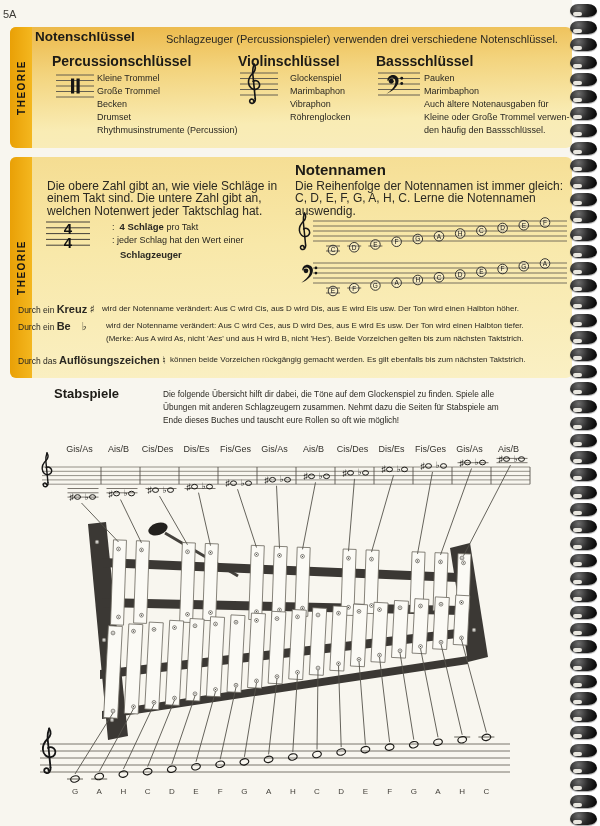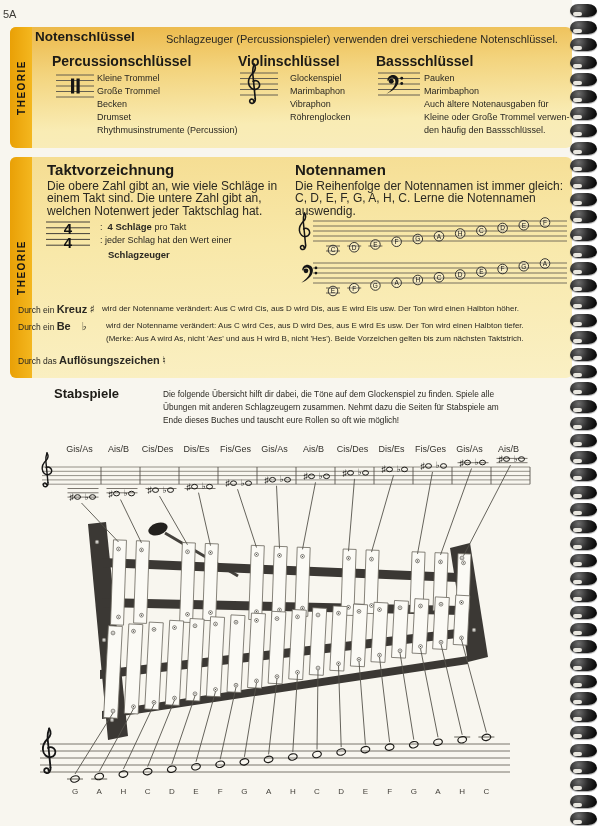--- a/index.html
+++ b/index.html
@@ -16,21 +16,21 @@
          display:flex;align-items:center;justify-content:center;}
   .strip span{writing-mode:vertical-rl;transform:rotate(180deg);
               font-size:10px;font-weight:bold;letter-spacing:1.5px;color:#141414;}
   .abs{position:absolute;}
   .h-main{font-weight:bold;font-size:13.5px;}
   .h-col{font-weight:bold;font-size:14px;}
   .sub{font-size:11px;color:#2a2822;padding-left:34px;}
   .body-txt{font-size:12px;line-height:12.3px;color:#2a2822;}
   .li{font-size:9px;line-height:12.9px;color:#2a2822;white-space:nowrap;}
   .li:last-child{white-space:normal;}
-  .takt-line{position:absolute;font-size:9px;color:#2a2822;}
+  .takt-line{position:absolute;font-size:9px;color:#2a2822;margin-left:12px;}
   .takt-line b{font-size:9.5px;}
   .rule{position:absolute;left:8px;right:10px;font-size:8px;line-height:12.5px;color:#2a2822;}
   .rule-label{position:absolute;left:0;top:0;white-space:nowrap;}
   .r-pre{font-size:8.5px;}
   .r-key{font-size:11px;}
   .music{font-family:"DejaVu Sans",sans-serif;font-size:11px;}
   .rule-text div{white-space:nowrap;}
   svg text{font-family:"Liberation Sans",sans-serif;}
   
   .coil{position:absolute;left:570px;width:27px;height:13px;
@@ -112,21 +112,20 @@
         <div class="li">Auch ältere Notenausgaben für</div>
         <div class="li">Kleine oder Große Trommel verwen-</div>
         <div class="li">den häufig den Bassschlüssel.</div>
       </div>
   </section>
 
   <section class="tbox box2">
     <div class="strip">
       <span>THEORIE</span>
     </div>
-    <div class="abs h-main" style="left:37px;top:4px;font-size:15px">Taktvorzeichnung</div>
     <div class="abs body-txt" style="left:37px;top:23px;width:252px">Die obere Zahl gibt an, wie viele Schläge in einem Takt sind. Die untere Zahl gibt an, welchen Notenwert jeder Taktschlag hat.</div>
 
     <svg class="abs" style="left:32px;top:61px" width="52" height="34" id="timesig">
         <line x1="4" x2="48" y1="4" y2="4" stroke="#44403a" stroke-width="1"></line>
         <line x1="4" x2="48" y1="9.8" y2="9.8" stroke="#44403a" stroke-width="1"></line>
         <line x1="4" x2="48" y1="15.6" y2="15.6" stroke="#44403a" stroke-width="1"></line>
         <line x1="4" x2="48" y1="21.4" y2="21.4" stroke="#44403a" stroke-width="1"></line>
         <line x1="4" x2="48" y1="27.2" y2="27.2" stroke="#44403a" stroke-width="1"></line>
         <text x="26" y="16" font-size="15" fill="#111" text-anchor="middle" font-weight="bold" font-family="&quot;Liberation Serif&quot;,serif">4</text>
         <text x="26" y="30" font-size="15" fill="#111" text-anchor="middle" font-weight="bold" font-family="&quot;Liberation Serif&quot;,serif">4</text>
@@ -223,20 +222,23 @@
     </div>
     <div class="rule" style="top:163px">
       <span class="rule-label"><span class="r-pre">Durch ein</span> <b class="r-key">Be</b>&nbsp;&nbsp;&nbsp;&nbsp; <span class="music">♭</span></span>
       <div class="rule-text" style="margin-left:88px">
         <div>wird der Notenname verändert: Aus C wird Ces, aus D wird Des, aus E wird Es usw.  Der Ton wird einen Halbton tiefer.</div>
         <div>(Merke: Aus A wird As, nicht 'Aes' und aus H wird B, nicht 'Hes').  Beide Vorzeichen gelten bis zum nächsten Taktstrich.</div>
       </div>
     </div>
     <div class="rule" style="top:197px">
       <span class="rule-label"><span class="r-pre">Durch das</span> <b class="r-key">Auflösungszeichen</b> <span class="music">♮</span></span>
+      <div class="rule-text" style="margin-left:152px">
+          <div>können beide Vorzeichen rückgängig gemacht werden. Es gilt ebenfalls bis zum nächsten Taktstrich.</div>
+        </div>
     </div>
   </section>
 
   <div class="abs h-main" style="left:54px;top:386px;font-size:13px">Stabspiele</div>
   <div class="abs body-txt" style="left:163px;top:388px;width:344px;font-size:8.3px;line-height:13px">Die folgende Übersicht hilft dir dabei, die Töne auf dem Glockenspiel zu finden. Spiele alle Übungen mit anderen Schlagzeugern zusammen. Nehmt dazu die Seiten für Stabspiele am Ende dieses Buches und tauscht eure Rollen so oft wie möglich!</div>
 
   <svg class="abs" style="left:0;top:430px" width="600" height="396" id="stab-svg">
       <g>
         <text x="79.5" y="22" font-size="9" fill="#33312c" text-anchor="middle">Gis/As</text>
         <text x="118.5" y="22" font-size="9" fill="#33312c" text-anchor="middle">Ais/B</text>

